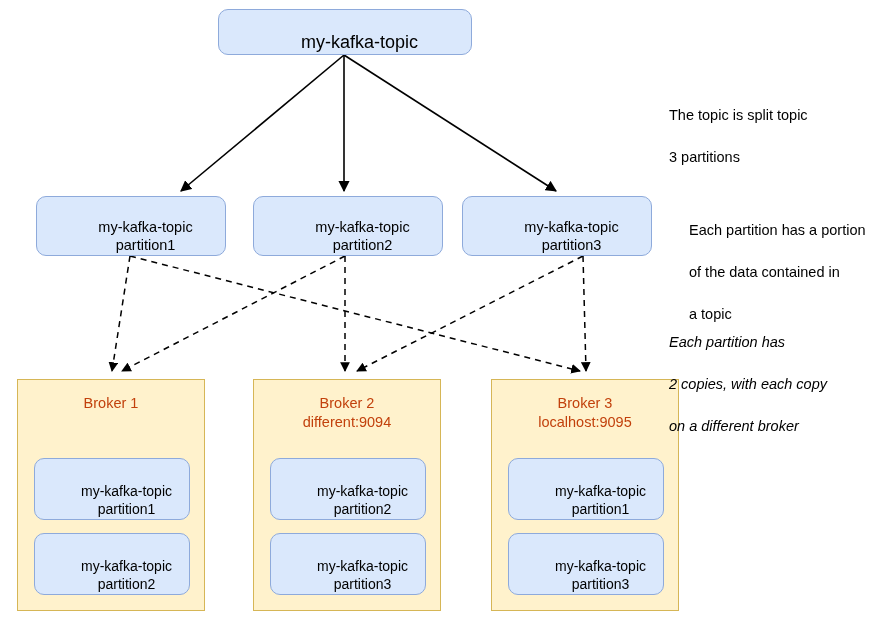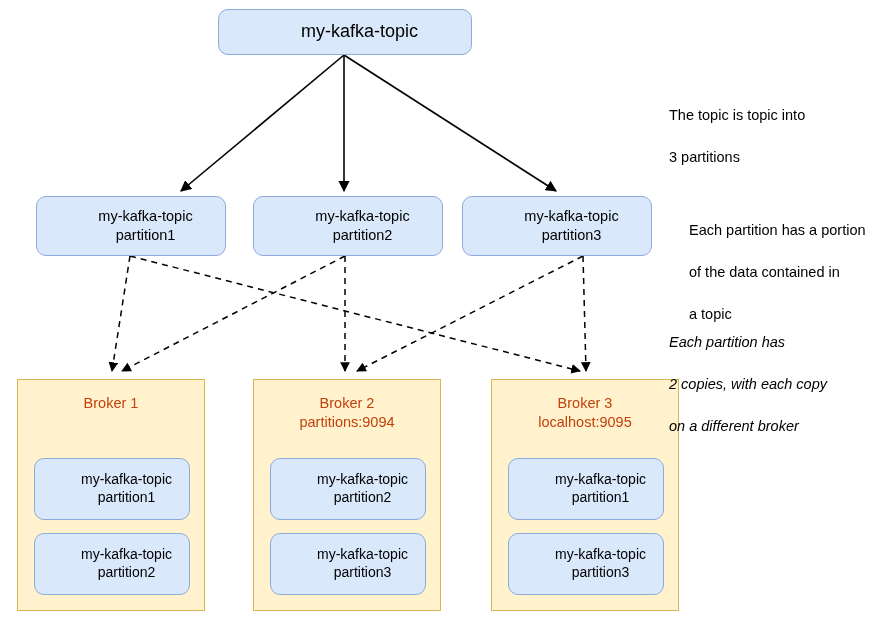--- a/index.html
+++ b/index.html
@@ -26,21 +26,21 @@
     width: 877px;
     height: 626px;
     pointer-events: none;
   }
   .node {
     position: absolute;
     box-sizing: border-box;
     display: flex;
     flex-direction: column;
     align-items: center;
-    justify-content: center;
+    justify-content: flex-end;
     text-align: center;
     color: #000000;
     line-height: 1.28;
     padding-left: 29px;
   }
   .blue-box {
     background: #dae8fc;
     border: 1px solid #8eaadb;
     border-radius: 10px;
     font-size: 15px;
@@ -138,21 +138,21 @@
     </div>
     <div class="node replica-box" style="left:16px; top:153px; width:156px; height:62px;">
       <span class="line-1">my-kafka-topic</span>
       <span class="line-2">partition2</span>
     </div>
   </div>
 
   <div class="node broker-box" style="left:253px; top:379px; width:188px; height:232px;">
     <div class="broker-head" style="top:14px;">
       <span class="line-1">Broker 2</span>
-      <span class="line-2">partitions:9094</span>
+      <span class="line-2">different:9094</span>
     </div>
     <div class="node replica-box" style="left:16px; top:78px; width:156px; height:62px;">
       <span class="line-1">my-kafka-topic</span>
       <span class="line-2">partition2</span>
     </div>
     <div class="node replica-box" style="left:16px; top:153px; width:156px; height:62px;">
       <span class="line-1">my-kafka-topic</span>
       <span class="line-2">partition3</span>
     </div>
   </div>
@@ -166,21 +166,21 @@
       <span class="line-1">my-kafka-topic</span>
       <span class="line-2">partition1</span>
     </div>
     <div class="node replica-box" style="left:16px; top:153px; width:156px; height:62px;">
       <span class="line-1">my-kafka-topic</span>
       <span class="line-2">partition3</span>
     </div>
   </div>
 
   <div class="note" style="left:669px; top:84px; width:205px;">
-    <span class="line-1">The topic is topic into</span>
+    <span class="line-1">The topic is split topic</span>
     <span class="line-2">3 partitions</span>
   </div>
 
   <div class="note" style="left:669px; top:199px; width:205px;margin-left:20px;">
     <span class="line-1">Each partition has a portion</span>
     <span class="line-2">of the data contained in</span>
     <span class="line-2">a topic</span>
   </div>
 
   <div class="note" style="left:669px; top:311px; width:205px;font-style:italic;">

